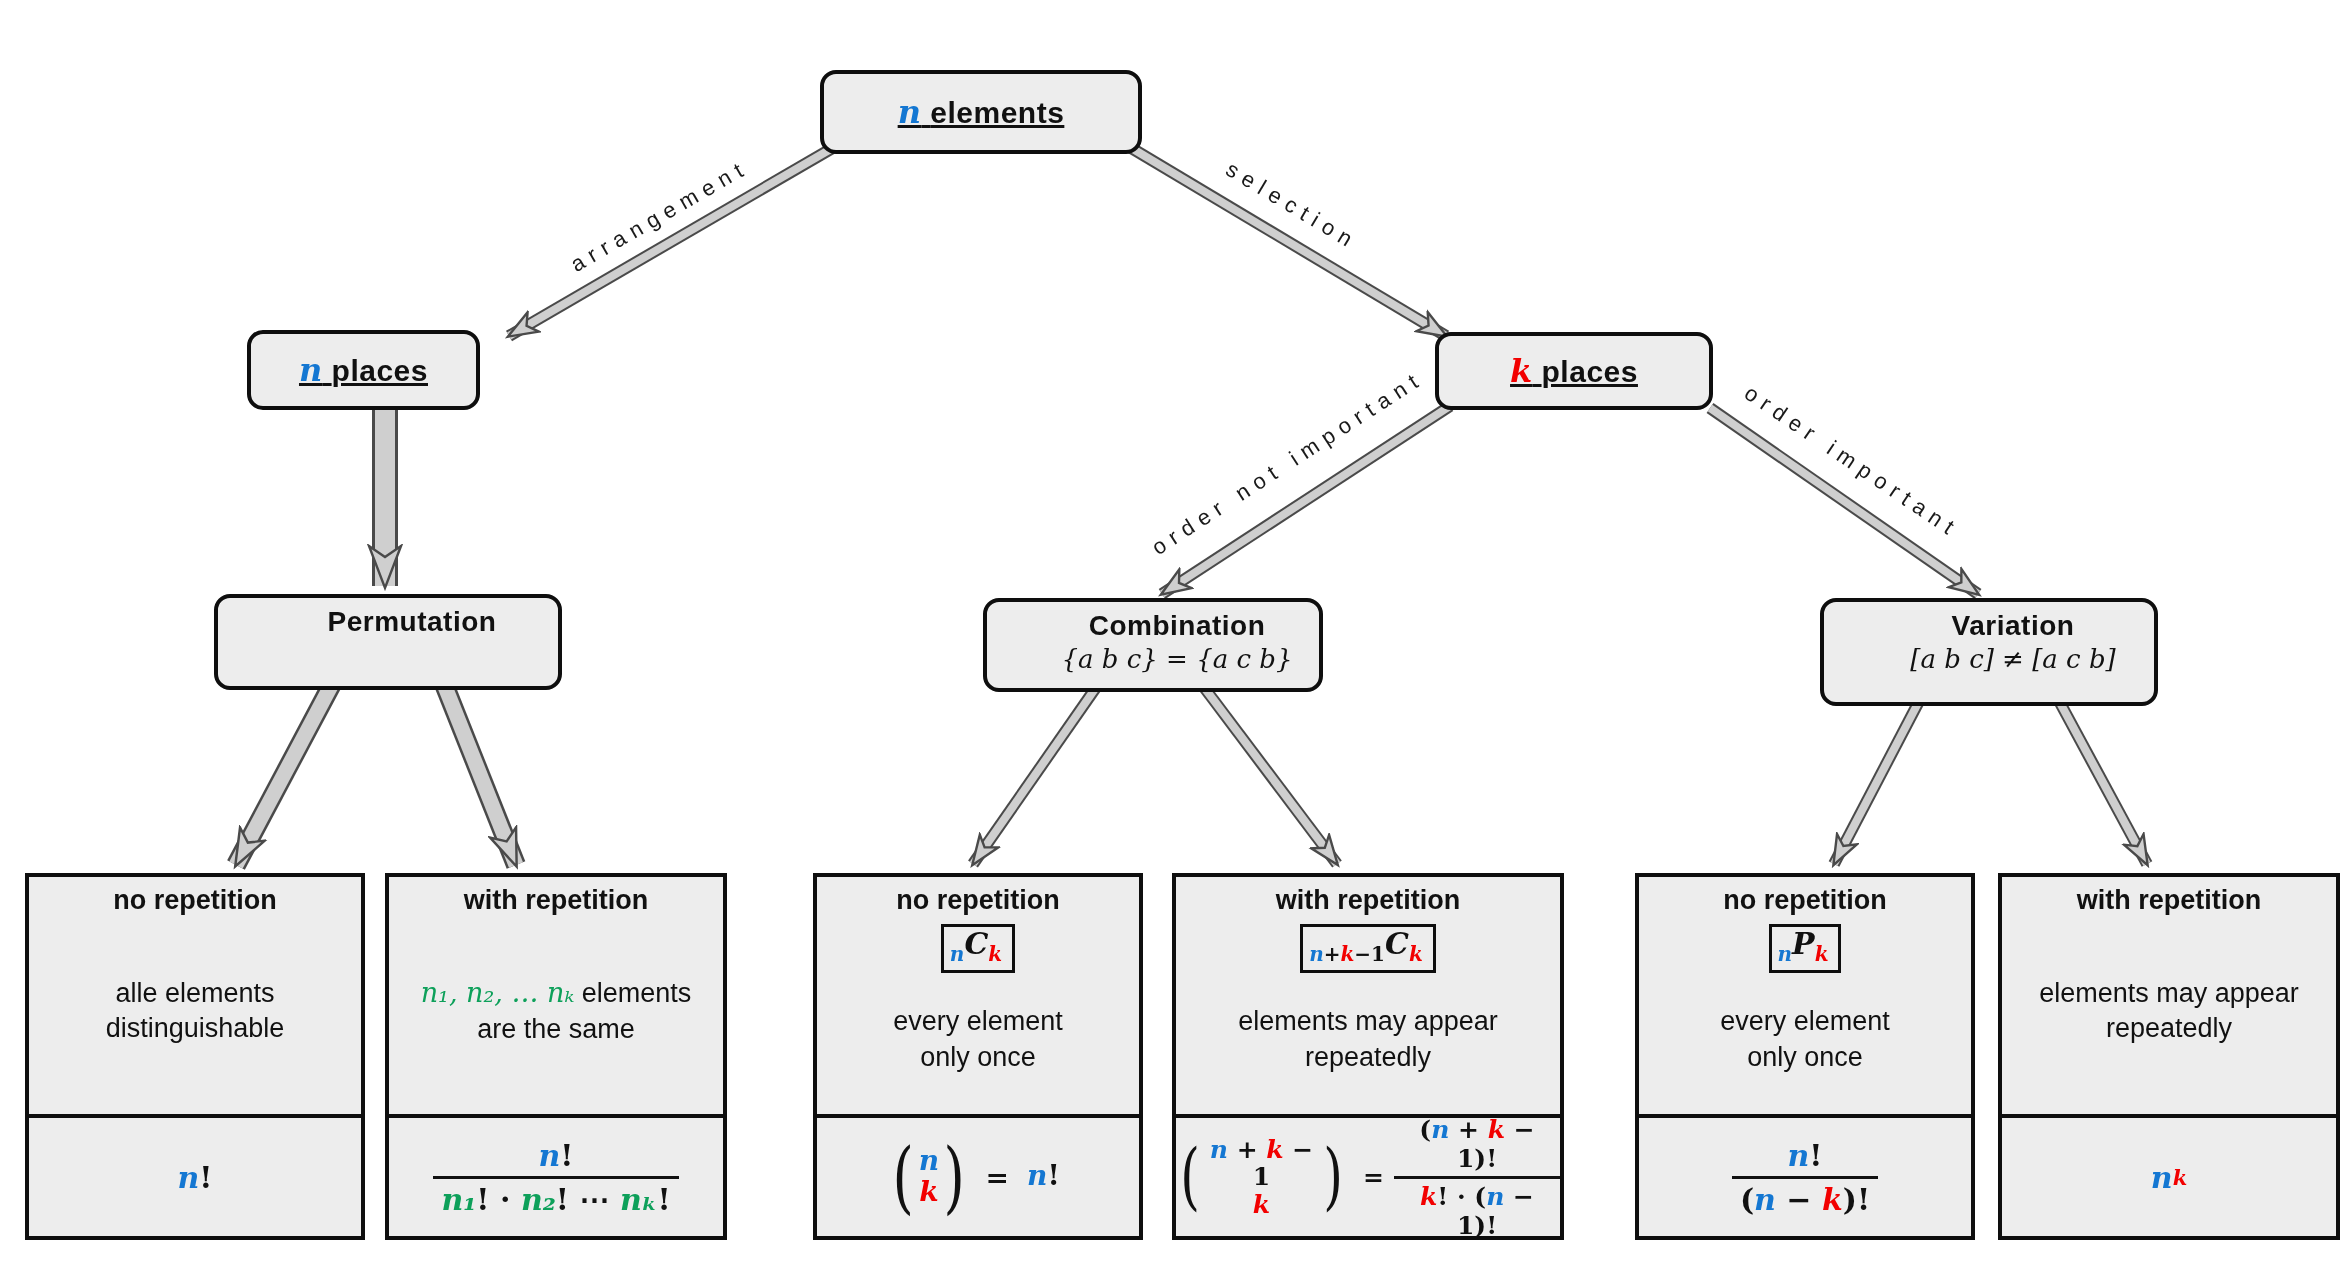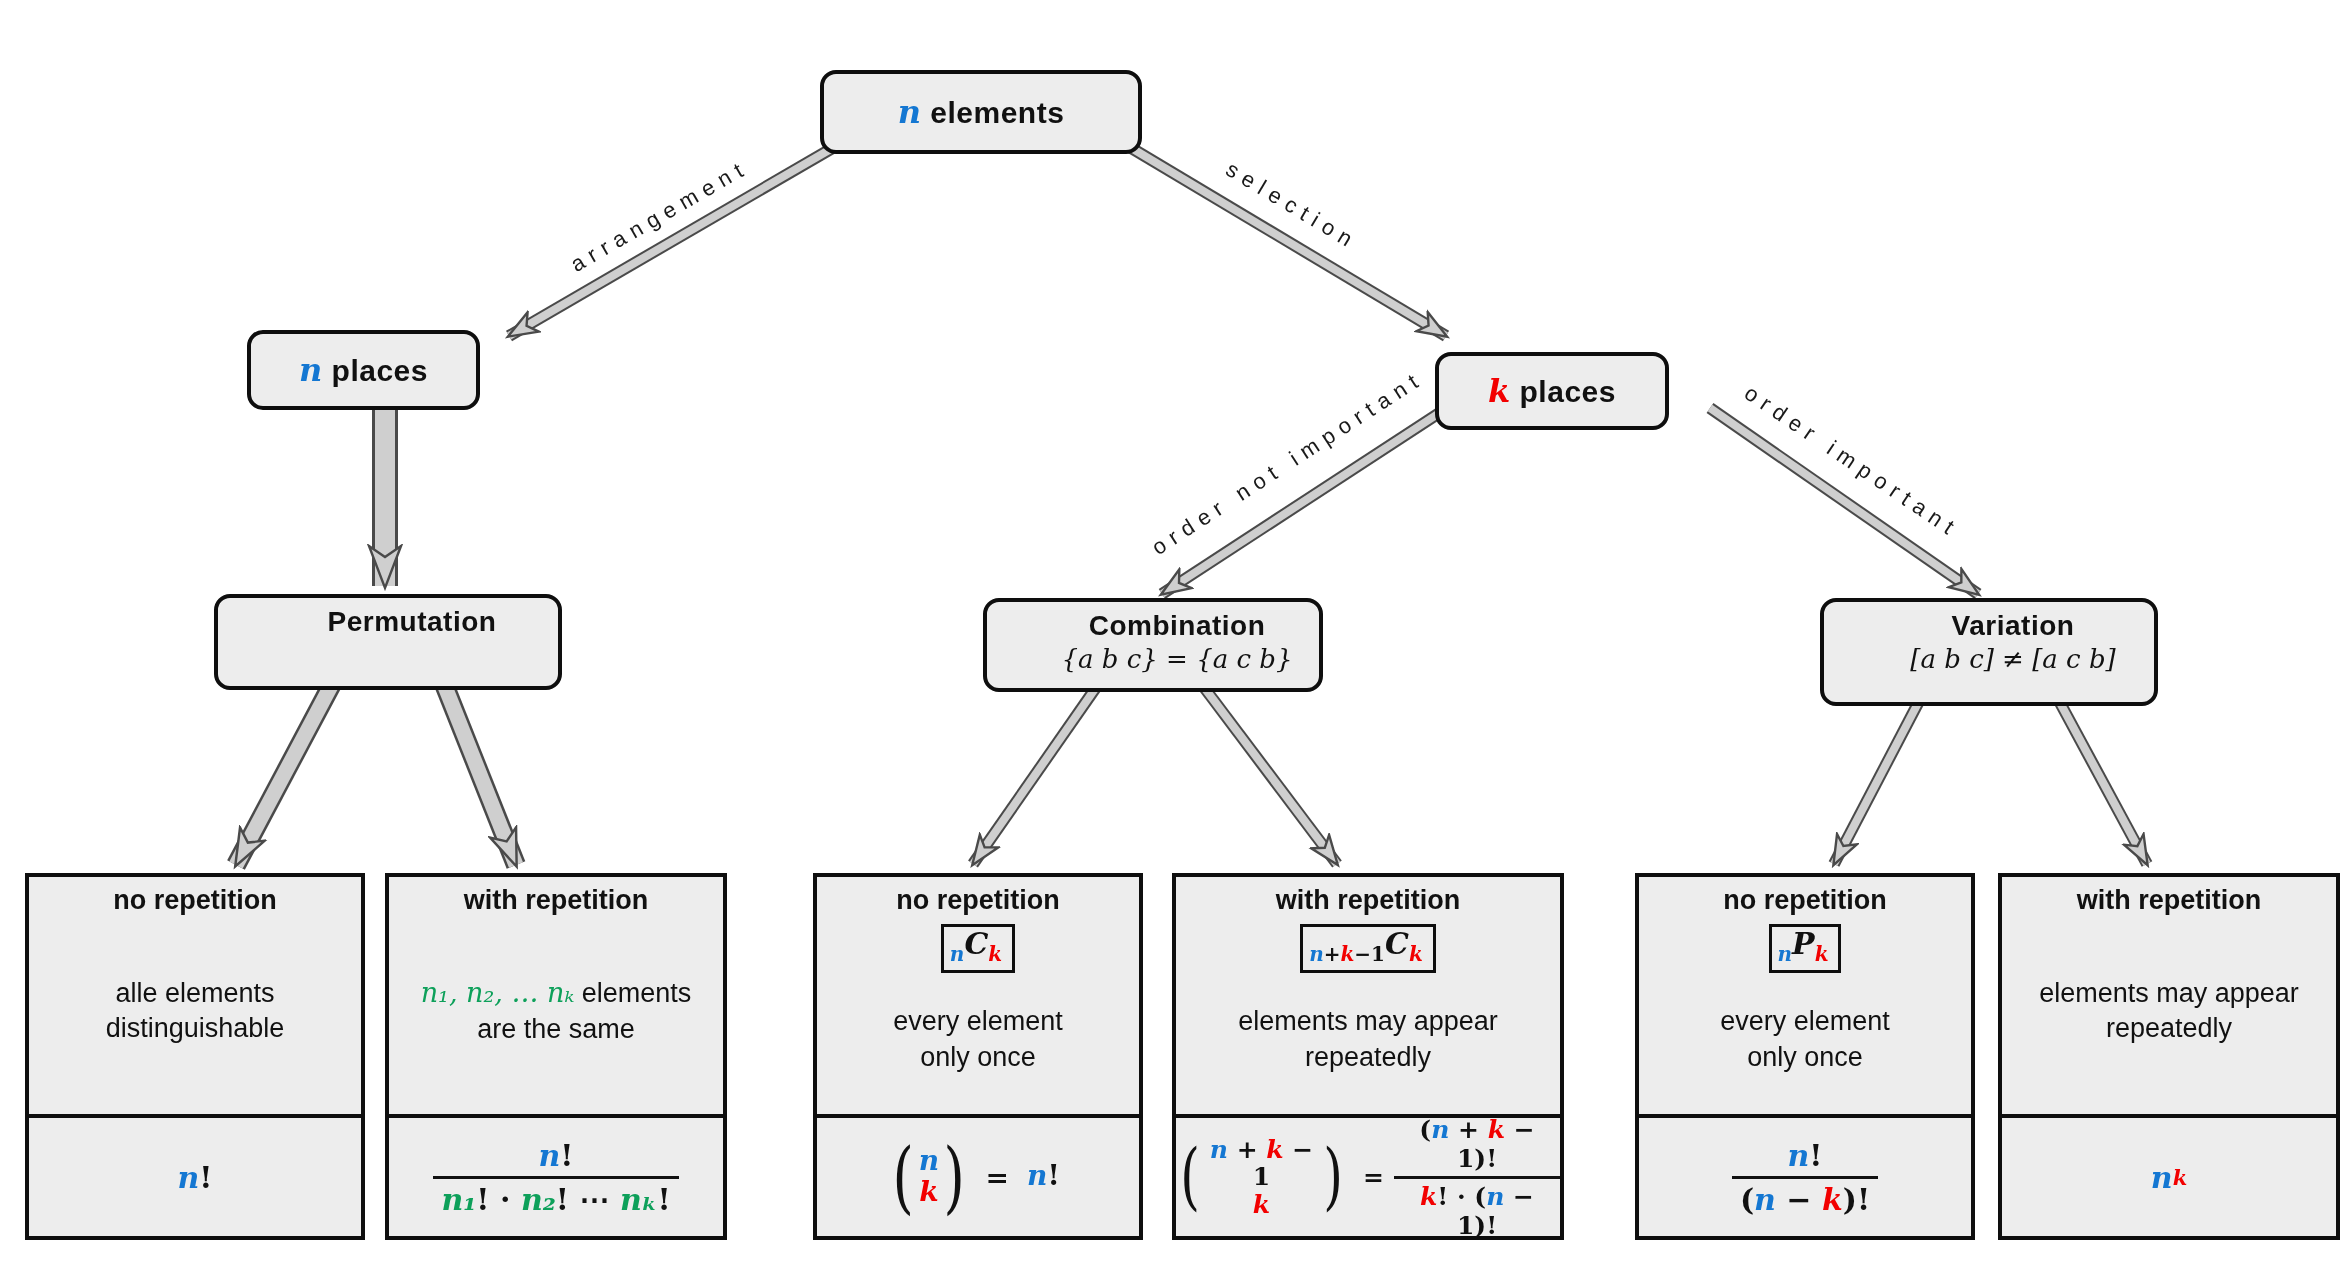--- a/index.html
+++ b/index.html
@@ -8,21 +8,21 @@
   svg.wires{position:absolute;left:0;top:0;z-index:1;}
   .a-thin-o{stroke:#4a4a4a;stroke-width:12;fill:none;}
   .a-thin-b{stroke:#cfcfcf;stroke-width:8;fill:none;}
   .a-mid-o{stroke:#4a4a4a;stroke-width:20;fill:none;}
   .a-mid-b{stroke:#cfcfcf;stroke-width:15;fill:none;}
   .a-thick-o{stroke:#4a4a4a;stroke-width:26;fill:none;}
   .a-thick-b{stroke:#cfcfcf;stroke-width:20;fill:none;}
 
   .node{position:absolute;z-index:2;background:#ededed;border:4px solid #0e0e0e;border-radius:16px;
         display:flex;flex-direction:column;align-items:center;box-sizing:border-box;}
-  .node.center{justify-content:center;}
+  .node.center{justify-content:center;text-decoration:underline;}
   .node.topal{justify-content:flex-start;padding-top:8px;padding-left:48px;}
   .node-title{font-weight:bold;font-size:30px;letter-spacing:.5px;}
   .node-title.sm{font-size:28px;}
   .node-example{font-family:"DejaVu Serif",serif;font-style:italic;font-size:26px;margin-top:2px;}
 
   .m{font-family:"DejaVu Serif",serif;font-style:italic;font-weight:bold;}
   .mu{font-family:"DejaVu Serif",serif;font-style:normal;font-weight:bold;color:#111;}
   .blue{color:#1477d2;}
   .red{color:#f20000;}
   .green{color:#0da05a;}
@@ -121,21 +121,21 @@
   <div class="edge-label" style="left:1852px;top:462px;transform:translate(-50%,-50%) rotate(34deg);">order important</div>
 
   <div class="node center" style="left:820px;top:70px;width:322px;height:84px;">
     <div class="node-title"><span class="m blue" style="font-size:32px;">n</span>&nbsp;<span>elements</span></div>
   </div>
 
   <div class="node center" style="left:247px;top:330px;width:233px;height:80px;">
     <div class="node-title"><span class="m blue" style="font-size:32px;">n</span>&nbsp;<span>places</span></div>
   </div>
 
-  <div class="node center" style="left:1435px;top:352px;width:234px;height:78px;">
+  <div class="node center" style="left:1435px;top:332px;width:278px;height:78px;">
     <div class="node-title"><span class="m red" style="font-size:32px;">k</span>&nbsp;<span>places</span></div>
   </div>
 
   <div class="node topal" style="left:214px;top:594px;width:348px;height:96px;">
     <div class="node-title sm">Permutation</div>
   </div>
 
   <div class="node topal" style="left:983px;top:598px;width:340px;height:94px;">
     <div class="node-title sm">Combination</div>
     <div class="node-example">{a b c} = {a c b}</div>

